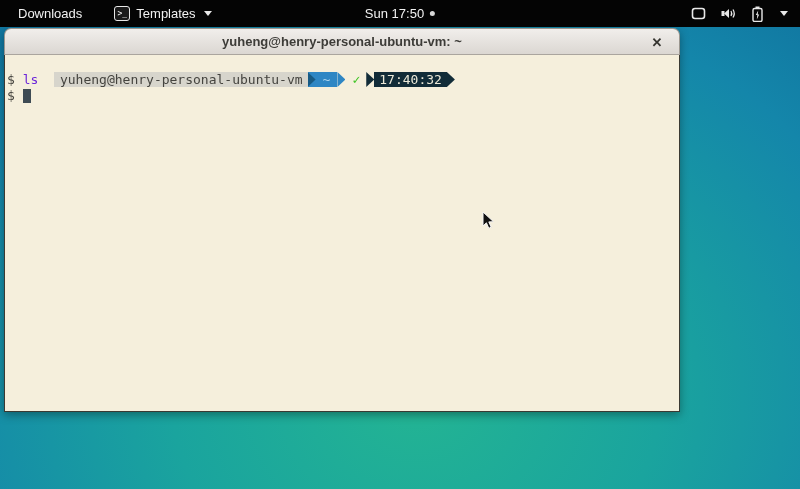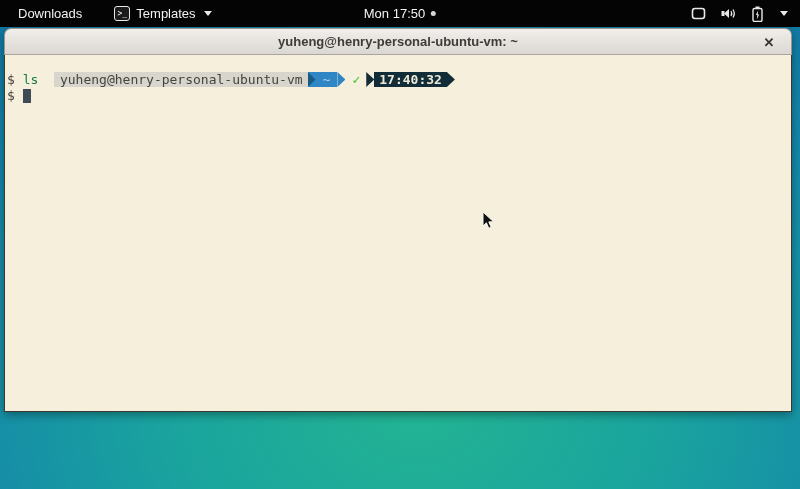--- a/index.html
+++ b/index.html
@@ -42,21 +42,21 @@
   }
   .notif-dot { width:5px; height:5px; border-radius:50%; background:#d8d8d8; }
   .sys-tray {
     position:absolute; right:6px; top:0; height:27px;
     display:flex; align-items:center; gap:15px; padding:0 6px; cursor:pointer;
   }
   .sys-tray svg { display:block; }
 
   
   .window {
-    position:absolute; left:4px; top:28px; width:788px; height:384px;
+    position:absolute; left:4px; top:28px; width:676px; height:384px;
     border-radius:7px 7px 0 0; z-index:20;
     box-shadow:0 3px 10px rgba(0,0,0,0.35);
   }
   .titlebar {
     height:27px; border-radius:7px 7px 0 0;
     background:linear-gradient(#f1eeeb, #dbd7d2);
     border:1px solid #9a968f; border-bottom:1px solid #aaa59e;
     position:relative; display:flex; align-items:center; justify-content:center;
   }
   .title-text { font-size:13px; font-weight:700; color:#3d3c38; }
@@ -81,25 +81,25 @@
   .tri { width:8px; }
   .tri-blue-lead { background:#2e86c4; position:relative; }
   .tri-blue-lead::before {
     content:""; position:absolute; inset:0; background:#175a84;
     clip-path:polygon(0 0, 100% 50%, 0 100%);
   }
   .seg-cwd { background:#2e86c4; color:#a9d2ec; padding:0 7px; }
   .tri-blue-tip { background:#2e86c4; clip-path:polygon(0 0, 100% 50%, 0 100%); }
   .check { color:#3fc424; margin:0 6px 0 7px; font-weight:700; }
   .tri-dark-lead { background:#122c38; clip-path:polygon(0 0, 100% 50%, 0 100%); }
-  .seg-time { background:#122c38; color:#ece9d8; padding:0 5px;font-weight:bold; }
+  .seg-time { background:#122c38; color:#ece9d8; padding:0 5px; }
   .tri-dark-tip { background:#122c38; clip-path:polygon(0 0, 100% 50%, 0 100%); }
 
   .dollar { color:#45443f; }
-  .cmd { color:#15803d; }
+  .cmd { color:#6d28d9; }
   .dirs { color:#2fa0a4; }
   .cursor-block {
     display:inline-block; width:8px; height:14px; background:#3e4b54;
     vertical-align:top; margin-top:1px;
   }
 
   
   .pointer { position:absolute; left:482px; top:211px; z-index:50; pointer-events:none; }
 </style>
 </head>
@@ -108,21 +108,21 @@
 <div class="desktop"></div>
 
 <div class="topbar">
   <div class="activities">Downloads</div>
   <div class="appmenu">
     <div class="term-glyph">&gt;_</div>
     <span>Templates</span>
     <span class="caret-down"></span>
   </div>
   <div class="clock-wrap">
-    <span>Mon 17:50</span>
+    <span>Sun 17:50</span>
     <span class="notif-dot"></span>
   </div>
   <div class="sys-tray">
     <svg width="15" height="13" viewBox="0 0 15 13">
       <rect x="1.5" y="1.5" width="12" height="10" rx="2.5" fill="none" stroke="#e8e8e8" stroke-width="1.6"></rect>
     </svg>
     <svg width="16" height="13" viewBox="0 0 16 13">
       <rect x="0.5" y="4" width="3" height="5" fill="#e8e8e8"></rect>
       <polygon points="3,6.5 8,2 8,11 3,6.5" fill="#e8e8e8"></polygon>
       <path d="M10 4 Q11.5 6.5 10 9" fill="none" stroke="#e8e8e8" stroke-width="1.3"></path>

